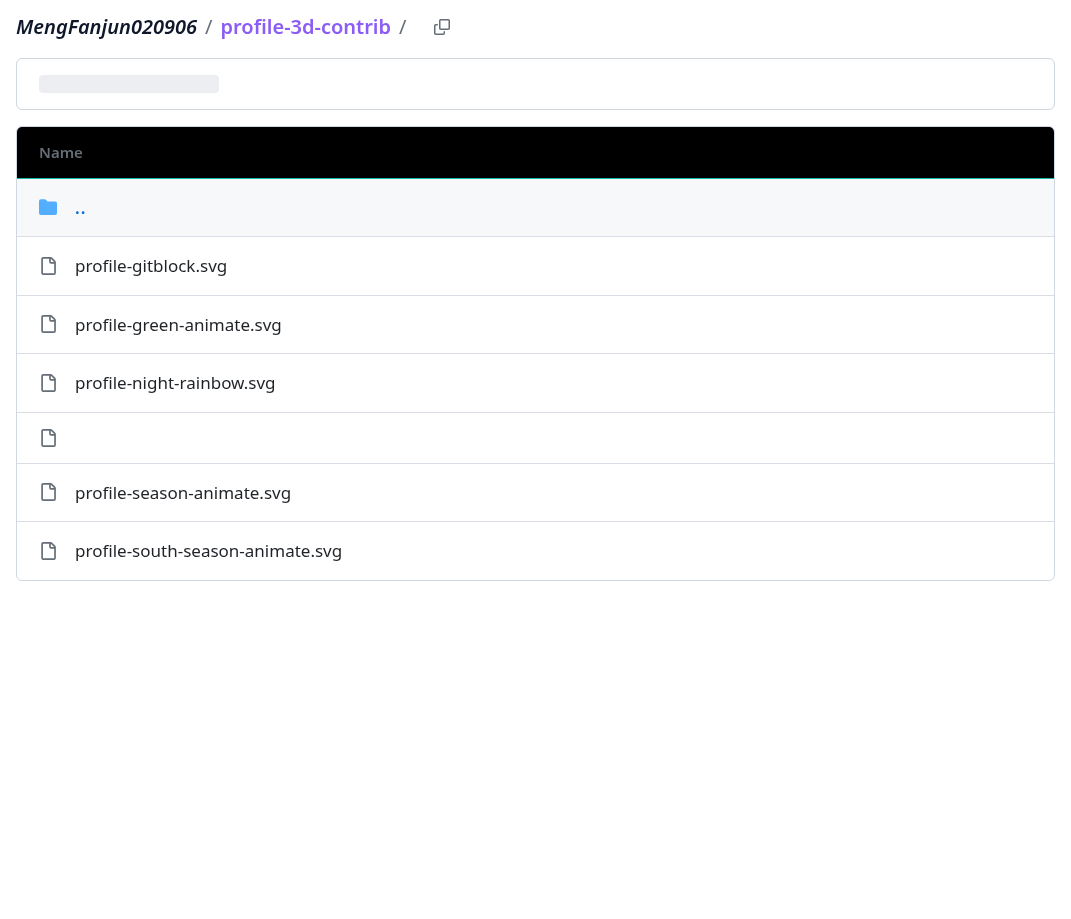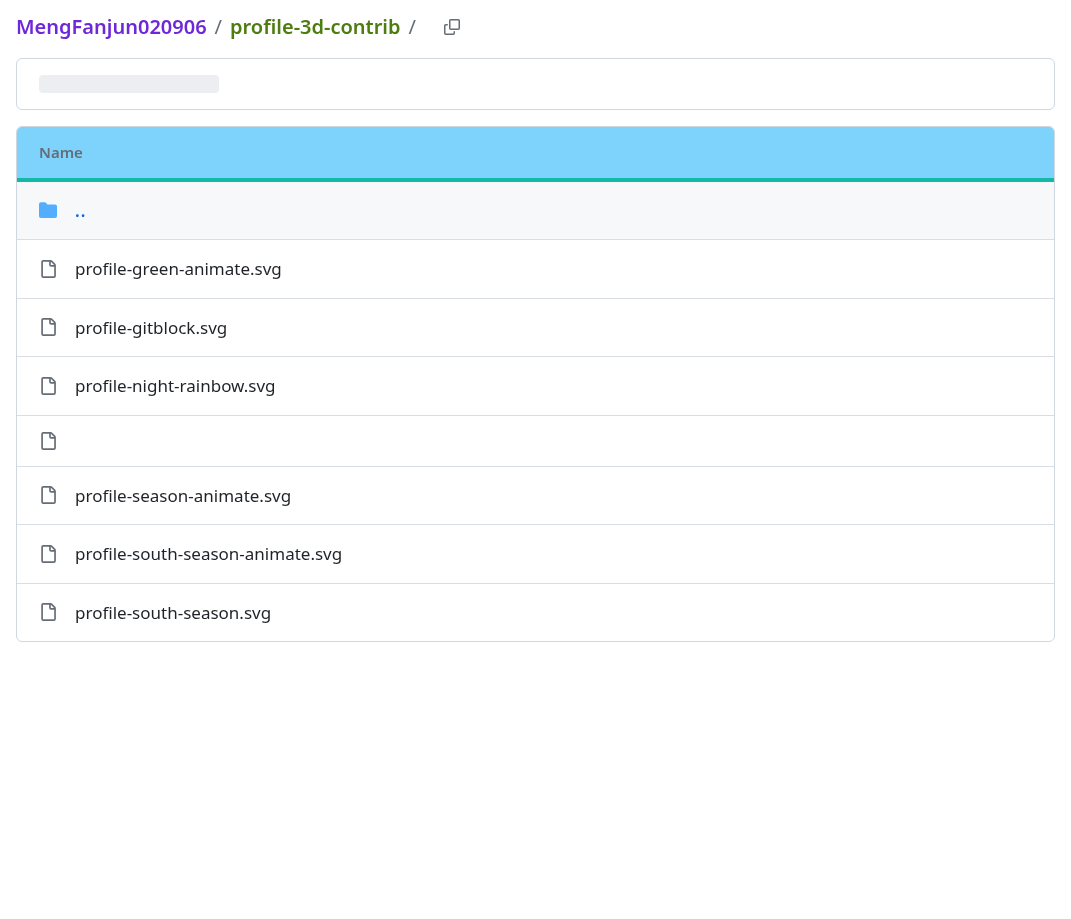--- a/index.html
+++ b/index.html
@@ -20,31 +20,32 @@
     }
     .breadcrumb {
       display: flex;
       align-items: center;
       font-size: 20px;
       font-weight: 600;
       padding: 12px 0 16px 0;
       gap: 6px;
     }
     .breadcrumb .owner-link {
-      color: #6d28d9;
+      color: #0f172a;
       text-decoration: none;
       font-weight: 600;
+      font-style: italic;
     }
     .breadcrumb .sep {
       color: #656d76;
       font-weight: 400;
       margin: 0 2px;
     }
     .breadcrumb .repo-name {
-      color: #4d7c0f;
+      color: #8b5cf6;
       font-weight: 600;
     }
     .copy-btn {
       margin-left: 14px;
       width: 28px;
       height: 28px;
       display: inline-flex;
       align-items: center;
       justify-content: center;
       background: transparent;
@@ -64,26 +65,26 @@
       height: 18px;
       background: #eceef1;
       border-radius: 4px;
     }
     .file-list {
       border: 1px solid #d0d7de;
       border-radius: 6px;
       overflow: hidden;
     }
     .file-header {
-      background: #7dd3fc;
+      background: #000000;
       padding: 14px 22px;
       font-size: 15px;
       font-weight: 600;
       color: #656d76;
-      border-bottom: 4px solid #14b8a6;
+      border-bottom: 1px solid #14b8a6;
     }
     .file-row {
       display: flex;
       align-items: center;
       padding: 16px 22px;
       border-bottom: 1px solid #d8dee4;
       gap: 18px;
       cursor: pointer;
     }
     .file-row:last-child {
@@ -151,36 +152,36 @@
       <span class="parent-link">..</span>
     </div>
 
     <div id="file-rows">
         <div class="file-row">
           <span class="icon-file">
             <svg width="18" height="18" viewBox="0 0 16 16" fill="currentColor">
               <path d="M2 1.75C2 .784 2.784 0 3.75 0h6.586c.464 0 .909.184 1.237.513l2.914 2.914c.329.328.513.773.513 1.237v9.586A1.75 1.75 0 0 1 13.25 16h-9.5A1.75 1.75 0 0 1 2 14.25Zm1.75-.25a.25.25 0 0 0-.25.25v12.5c0 .138.112.25.25.25h9.5a.25.25 0 0 0 .25-.25V6h-2.75A1.75 1.75 0 0 1 9 4.25V1.5Zm6.75.062V4.25c0 .138.112.25.25.25h2.688l-.011-.013-2.914-2.914-.013-.011Z"></path>
             </svg>
           </span>
+          <span class="file-name">profile-gitblock.svg</span>
+        </div>
+        <div class="file-row">
+          <span class="icon-file">
+            <svg width="18" height="18" viewBox="0 0 16 16" fill="currentColor">
+              <path d="M2 1.75C2 .784 2.784 0 3.75 0h6.586c.464 0 .909.184 1.237.513l2.914 2.914c.329.328.513.773.513 1.237v9.586A1.75 1.75 0 0 1 13.25 16h-9.5A1.75 1.75 0 0 1 2 14.25Zm1.75-.25a.25.25 0 0 0-.25.25v12.5c0 .138.112.25.25.25h9.5a.25.25 0 0 0 .25-.25V6h-2.75A1.75 1.75 0 0 1 9 4.25V1.5Zm6.75.062V4.25c0 .138.112.25.25.25h2.688l-.011-.013-2.914-2.914-.013-.011Z"></path>
+            </svg>
+          </span>
           <span class="file-name">profile-green-animate.svg</span>
         </div>
         <div class="file-row">
           <span class="icon-file">
             <svg width="18" height="18" viewBox="0 0 16 16" fill="currentColor">
               <path d="M2 1.75C2 .784 2.784 0 3.75 0h6.586c.464 0 .909.184 1.237.513l2.914 2.914c.329.328.513.773.513 1.237v9.586A1.75 1.75 0 0 1 13.25 16h-9.5A1.75 1.75 0 0 1 2 14.25Zm1.75-.25a.25.25 0 0 0-.25.25v12.5c0 .138.112.25.25.25h9.5a.25.25 0 0 0 .25-.25V6h-2.75A1.75 1.75 0 0 1 9 4.25V1.5Zm6.75.062V4.25c0 .138.112.25.25.25h2.688l-.011-.013-2.914-2.914-.013-.011Z"></path>
             </svg>
           </span>
-          <span class="file-name">profile-gitblock.svg</span>
-        </div>
-        <div class="file-row">
-          <span class="icon-file">
-            <svg width="18" height="18" viewBox="0 0 16 16" fill="currentColor">
-              <path d="M2 1.75C2 .784 2.784 0 3.75 0h6.586c.464 0 .909.184 1.237.513l2.914 2.914c.329.328.513.773.513 1.237v9.586A1.75 1.75 0 0 1 13.25 16h-9.5A1.75 1.75 0 0 1 2 14.25Zm1.75-.25a.25.25 0 0 0-.25.25v12.5c0 .138.112.25.25.25h9.5a.25.25 0 0 0 .25-.25V6h-2.75A1.75 1.75 0 0 1 9 4.25V1.5Zm6.75.062V4.25c0 .138.112.25.25.25h2.688l-.011-.013-2.914-2.914-.013-.011Z"></path>
-            </svg>
-          </span>
           <span class="file-name">profile-night-rainbow.svg</span>
         </div>
         <div class="file-row">
           <span class="icon-file">
             <svg width="18" height="18" viewBox="0 0 16 16" fill="currentColor">
               <path d="M2 1.75C2 .784 2.784 0 3.75 0h6.586c.464 0 .909.184 1.237.513l2.914 2.914c.329.328.513.773.513 1.237v9.586A1.75 1.75 0 0 1 13.25 16h-9.5A1.75 1.75 0 0 1 2 14.25Zm1.75-.25a.25.25 0 0 0-.25.25v12.5c0 .138.112.25.25.25h9.5a.25.25 0 0 0 .25-.25V6h-2.75A1.75 1.75 0 0 1 9 4.25V1.5Zm6.75.062V4.25c0 .138.112.25.25.25h2.688l-.011-.013-2.914-2.914-.013-.011Z"></path>
             </svg>
           </span>
         </div>
         <div class="file-row">
@@ -191,24 +192,16 @@
           </span>
           <span class="file-name">profile-season-animate.svg</span>
         </div>
         <div class="file-row">
           <span class="icon-file">
             <svg width="18" height="18" viewBox="0 0 16 16" fill="currentColor">
               <path d="M2 1.75C2 .784 2.784 0 3.75 0h6.586c.464 0 .909.184 1.237.513l2.914 2.914c.329.328.513.773.513 1.237v9.586A1.75 1.75 0 0 1 13.25 16h-9.5A1.75 1.75 0 0 1 2 14.25Zm1.75-.25a.25.25 0 0 0-.25.25v12.5c0 .138.112.25.25.25h9.5a.25.25 0 0 0 .25-.25V6h-2.75A1.75 1.75 0 0 1 9 4.25V1.5Zm6.75.062V4.25c0 .138.112.25.25.25h2.688l-.011-.013-2.914-2.914-.013-.011Z"></path>
             </svg>
           </span>
           <span class="file-name">profile-south-season-animate.svg</span>
-        </div>
-        <div class="file-row">
-          <span class="icon-file">
-            <svg width="18" height="18" viewBox="0 0 16 16" fill="currentColor">
-              <path d="M2 1.75C2 .784 2.784 0 3.75 0h6.586c.464 0 .909.184 1.237.513l2.914 2.914c.329.328.513.773.513 1.237v9.586A1.75 1.75 0 0 1 13.25 16h-9.5A1.75 1.75 0 0 1 2 14.25Zm1.75-.25a.25.25 0 0 0-.25.25v12.5c0 .138.112.25.25.25h9.5a.25.25 0 0 0 .25-.25V6h-2.75A1.75 1.75 0 0 1 9 4.25V1.5Zm6.75.062V4.25c0 .138.112.25.25.25h2.688l-.011-.013-2.914-2.914-.013-.011Z"></path>
-            </svg>
-          </span>
-          <span class="file-name">profile-south-season.svg</span>
         </div>
       </div>
   </div>
 </div>
 
 </body></html>

